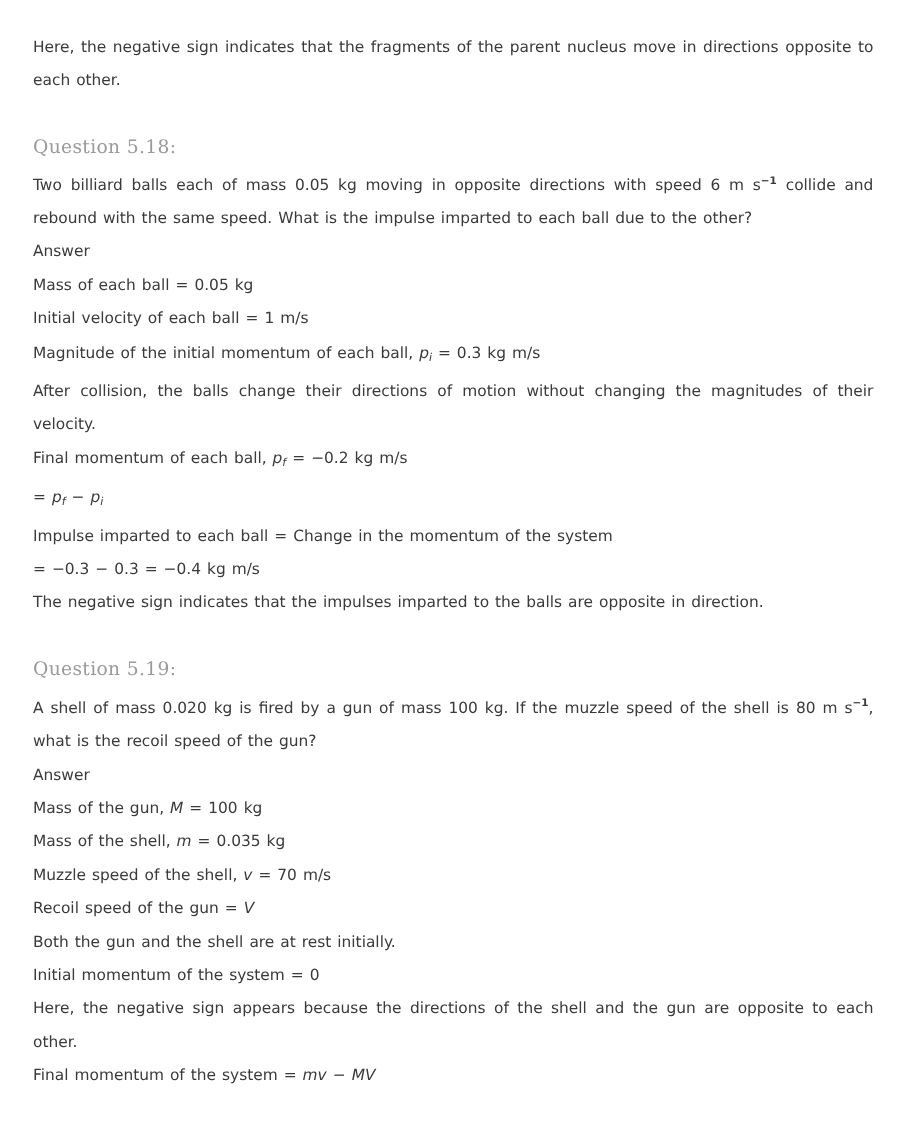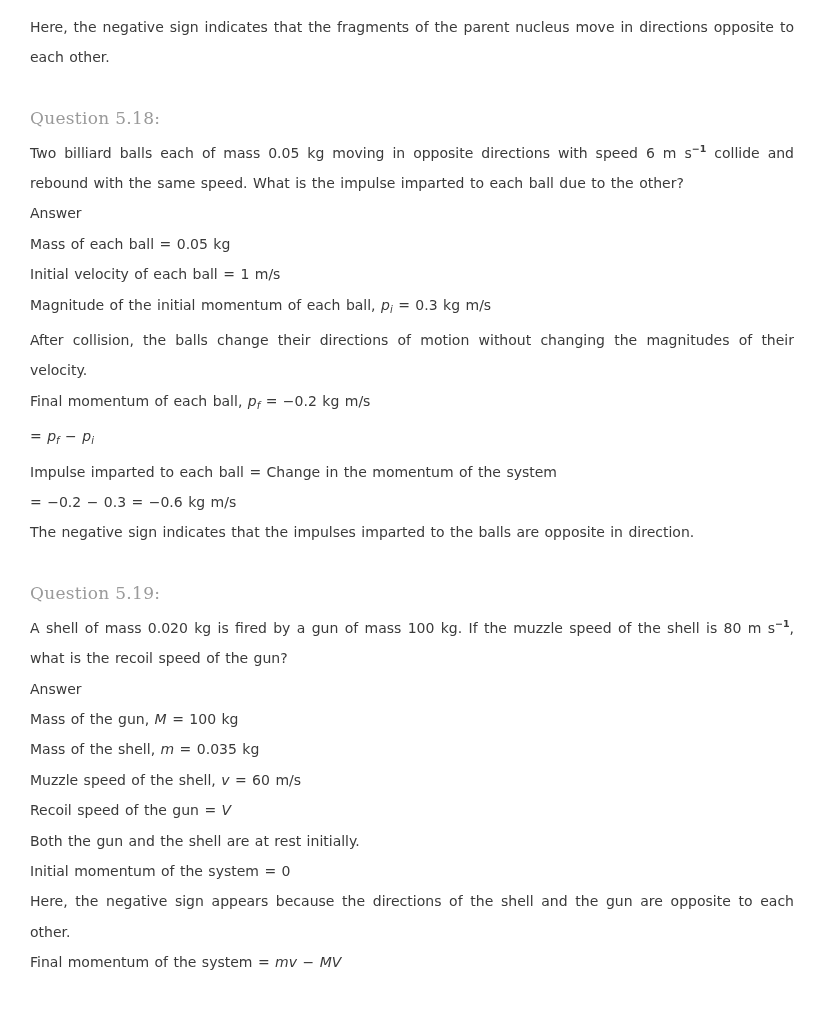--- a/index.html
+++ b/index.html
@@ -9,21 +9,21 @@
   }
   body {
     width: 825px;
     height: 1028px;
     overflow: hidden;
   }
   .page {
     box-sizing: border-box;
     width: 825px;
     min-height: 1028px;
-    padding: 12px 31px 10px 30px;
+    padding: 28px 31px 10px 30px;
     font-family: "DejaVu Sans", "Liberation Sans", sans-serif;
     font-size: 14px;
     color: var(--body-color, #3a3a3a);
     background: var(--bg-color, #ffffff);
   }
   p.para, p.heading {
     margin: 0;
     line-height: 30.4px;
     word-spacing: 1px;
   }
@@ -54,27 +54,27 @@
     <p class="heading"><span>Question 5.18:</span></p>
     <p class="para justify"><span>Two billiard balls each of mass 0.05 kg moving in opposite directions with speed 6 m s</span><span class="sup">−1</span><span> collide and rebound with the same speed. What is the impulse imparted to each ball due to the other?</span></p>
     <p class="para"><span>Answer</span></p>
     <p class="para"><span>Mass of each ball = 0.05 kg</span></p>
     <p class="para"><span>Initial velocity of each ball = 1 m/s</span></p>
     <p class="para"><span>Magnitude of the initial momentum of each ball, </span><span class="it">p</span><span class="it sub">i</span><span> = 0.3 kg m/s</span></p>
     <p class="para justify"><span>After collision, the balls change their directions of motion without changing the magnitudes of their velocity.</span></p>
     <p class="para"><span>Final momentum of each ball, </span><span class="it">p</span><span class="it sub">f</span><span> = −0.2 kg m/s</span></p>
     <p class="para"><span>= </span><span class="it">p</span><span class="it sub">f</span><span> − </span><span class="it">p</span><span class="it sub">i</span></p>
     <p class="para"><span>Impulse imparted to each ball = Change in the momentum of the system</span></p>
-    <p class="para"><span>= −0.2 − 0.3 = −0.6 kg m/s</span></p>
+    <p class="para"><span>= −0.3 − 0.3 = −0.4 kg m/s</span></p>
     <p class="para justify"><span>The negative sign indicates that the impulses imparted to the balls are opposite in direction.</span></p>
     <div class="spacer"></div>
     <p class="heading"><span>Question 5.19:</span></p>
     <p class="para justify"><span>A shell of mass 0.020 kg is fired by a gun of mass 100 kg. If the muzzle speed of the shell is 80 m s</span><span class="sup">−1</span><span>, what is the recoil speed of the gun?</span></p>
     <p class="para"><span>Answer</span></p>
     <p class="para"><span>Mass of the gun, </span><span class="it">M</span><span> = 100 kg</span></p>
     <p class="para"><span>Mass of the shell, </span><span class="it">m</span><span> = 0.035 kg</span></p>
-    <p class="para"><span>Muzzle speed of the shell, </span><span class="it">v</span><span> = 60 m/s</span></p>
+    <p class="para"><span>Muzzle speed of the shell, </span><span class="it">v</span><span> = 70 m/s</span></p>
     <p class="para"><span>Recoil speed of the gun = </span><span class="it">V</span></p>
     <p class="para"><span>Both the gun and the shell are at rest initially.</span></p>
     <p class="para"><span>Initial momentum of the system = 0</span></p>
     <p class="para justify"><span>Here, the negative sign appears because the directions of the shell and the gun are opposite to each other.</span></p>
     <p class="para"><span>Final momentum of the system = </span><span class="it">mv</span><span> − </span><span class="it">MV</span></p>
   </div>
 
 </body></html>

